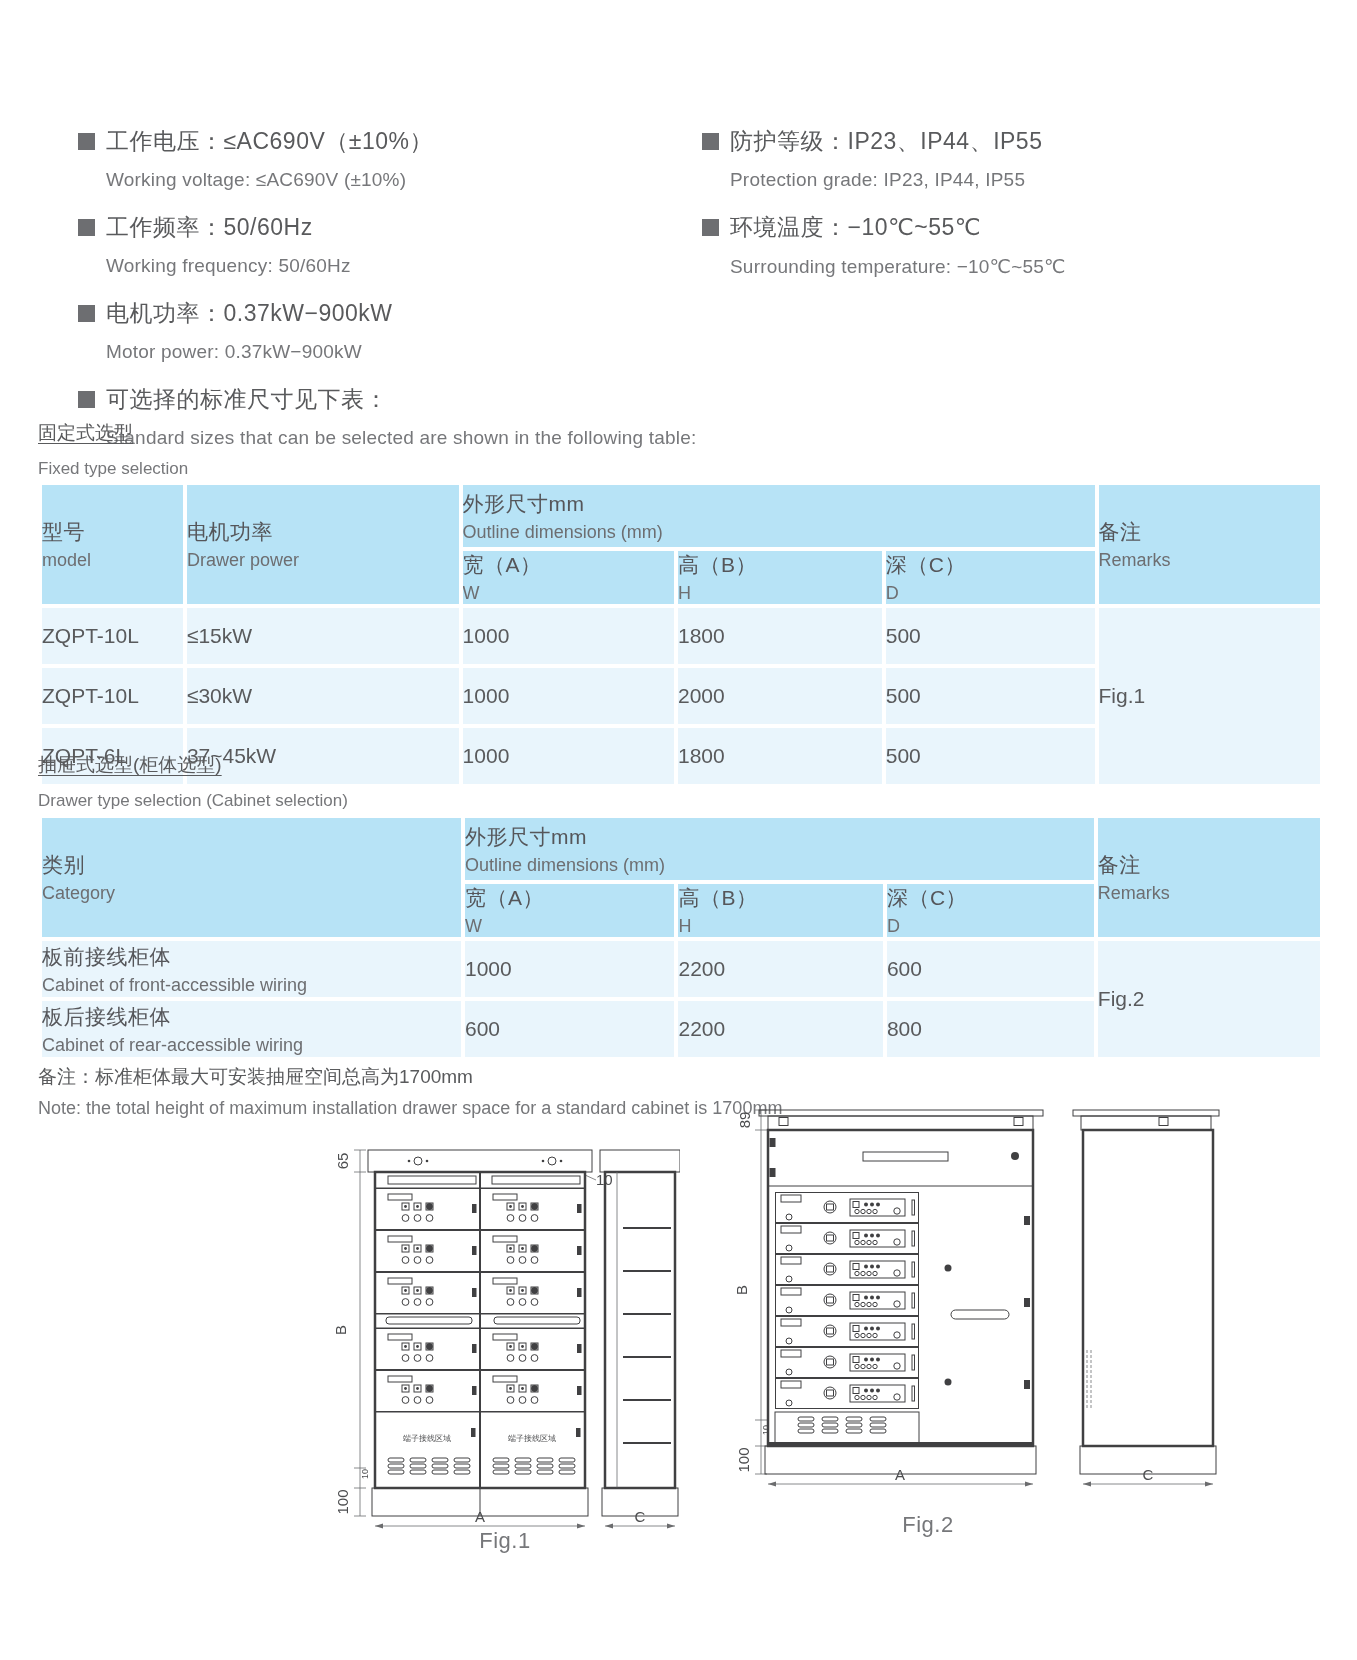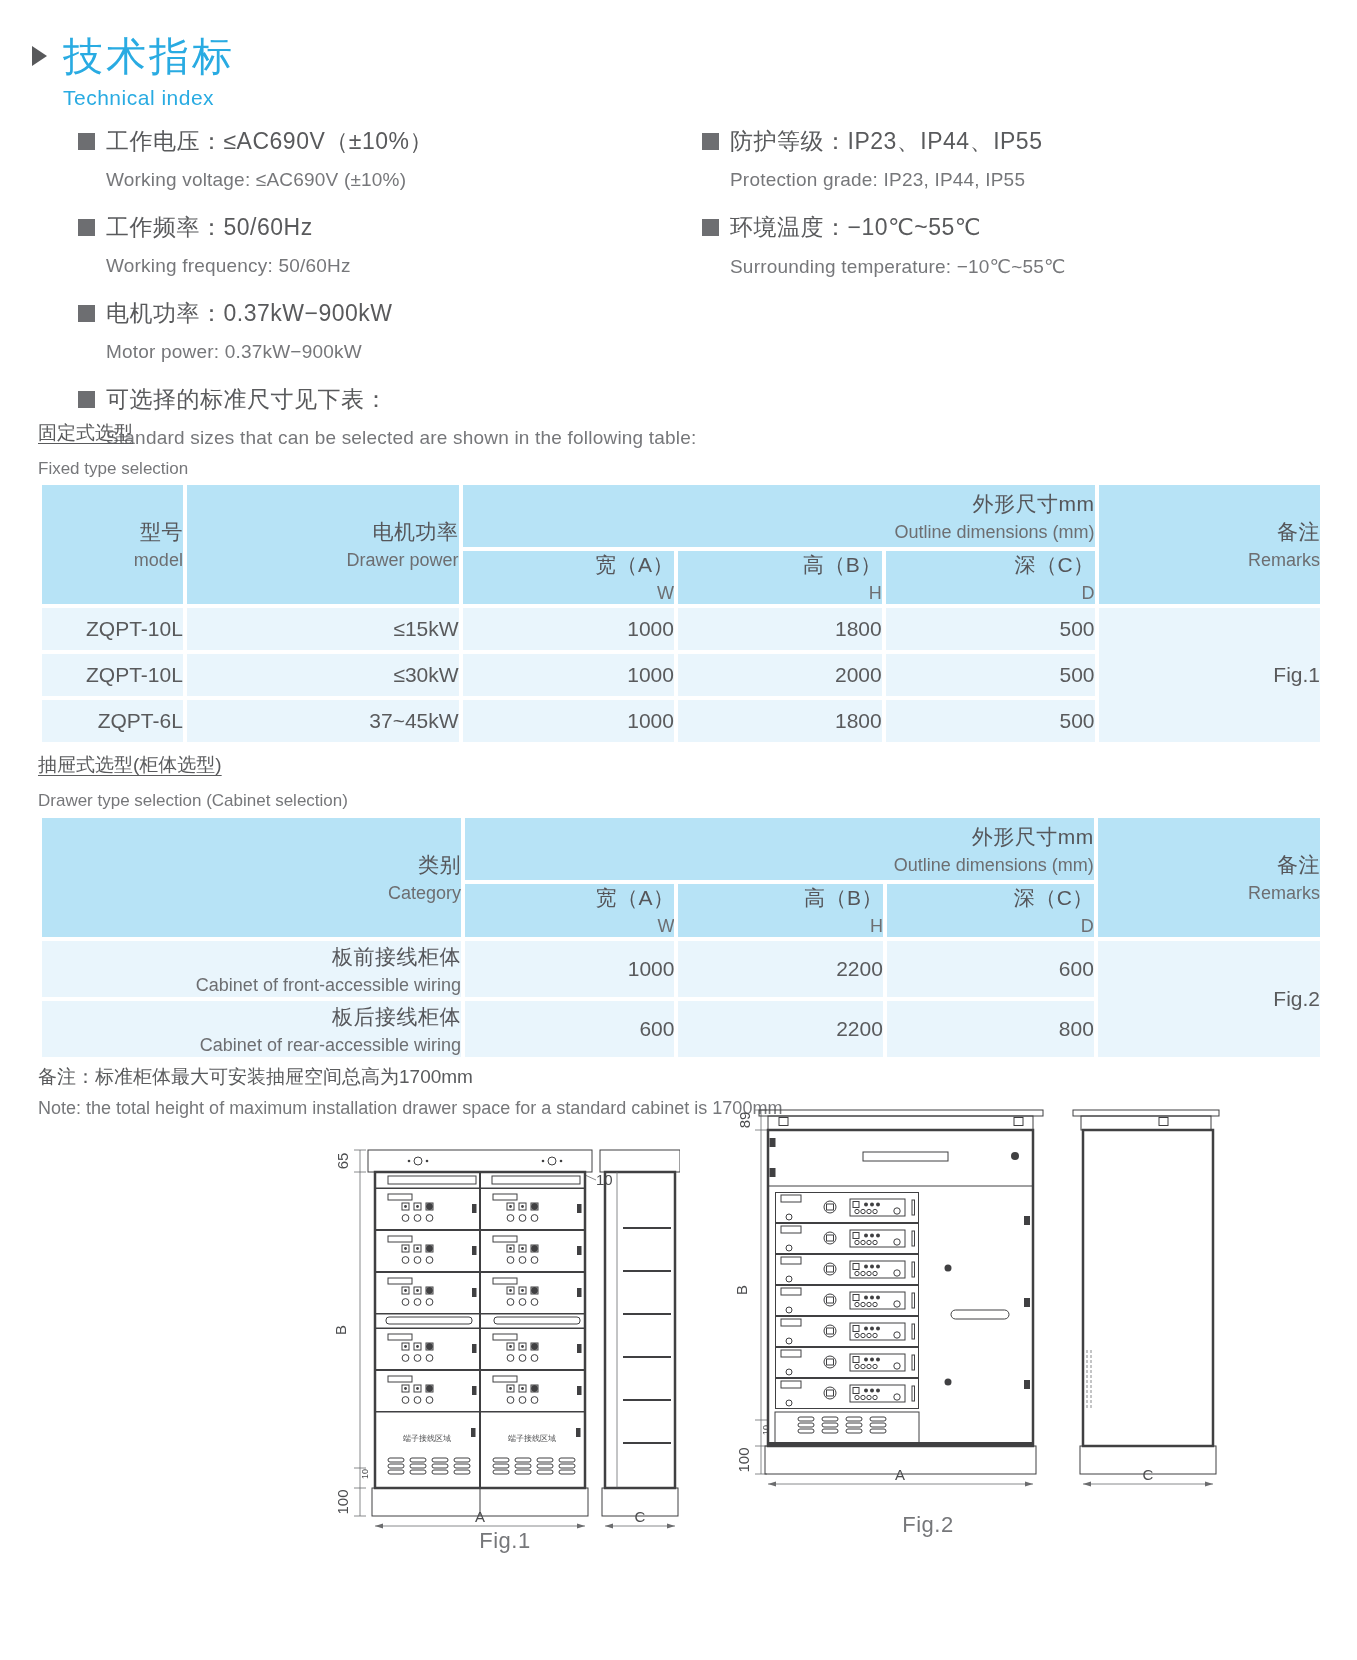--- a/index.html
+++ b/index.html
@@ -23,28 +23,28 @@
   .bullet{width:17px;height:17px;background:#6d6e71;flex:none}
   .spec .en{font-size:19px;color:#76777a;margin:12px 0 0 28px;letter-spacing:.2px}
 
   
   .sec-label{position:absolute;left:38px}
   .sec-label .s-zh{font-size:19px;color:#595a5c;text-decoration:underline;text-underline-offset:4px}
   .sec-label .s-en{font-size:17px;color:#76777a;margin-top:13px}
 
   
   .tbl{position:absolute;left:38px;border-collapse:separate;border-spacing:4px;table-layout:fixed;width:1286px}
-  .tbl td{text-align:right;vertical-align:middle;overflow:hidden}
+  .tbl td{text-align:left;vertical-align:middle;overflow:hidden}
   .hd{background:#b7e3f6}
   .cell{background:#e9f5fc}
   .zh1{font-size:21px;color:#55565a;letter-spacing:.5px}
   .en1{font-size:18px;color:#6d6e71;margin-top:4px}
   .val{font-size:21px;color:#595a5c}
   .rh1{height:62px}.rh2{height:52px}
-  .rd1{height:42px}.rd2{height:56px}
+  .rd1{height:56px}.rd2{height:56px}
 
   .notes{position:absolute;left:38px;top:1064px}
   .notes .n-zh{font-size:19px;color:#595a5c}
   .notes .n-en{font-size:18px;color:#76777a;margin-top:8px}
 
   
   .fig1-wrap{position:absolute;left:330px;top:1138px}
   .fig2-wrap{position:absolute;left:723px;top:1100px}
   .fig-caption{position:absolute;text-align:center;font-size:22px;color:#76777a;letter-spacing:.5px}
   .cap1{left:330px;top:1528px;width:350px}
@@ -54,27 +54,20 @@
   .lnthin{stroke:#6b6c6e;fill:none;stroke-width:.8}
   .dimtxt{fill:#4c4d4f;font-size:15px;font-family:"Liberation Sans","DejaVu Sans",sans-serif}
   .dimsm{fill:#4c4d4f;font-size:9px;font-family:"Liberation Sans","DejaVu Sans",sans-serif}
   .termtxt{fill:#4c4d4f;font-size:8px;font-family:"Liberation Sans","DejaVu Sans",sans-serif}
 </style>
 </head>
 <body>
 
 <div class="page">
 
-  <div class="doc-header">
-    <div class="title-row">
-      <span class="tri"></span>
-      <span class="title-zh">技术指标</span>
-    </div>
-    <div class="title-en">Technical index</div>
-  </div>
 
   <div class="specs-left">
     <div class="spec">
       <div class="zh">
           <span class="bullet"></span>
           <span>工作电压：≤AC690V（±10%）</span>
         </div>
       <div class="en">Working voltage: ≤AC690V (±10%)</div>
     </div>
     <div class="spec">

